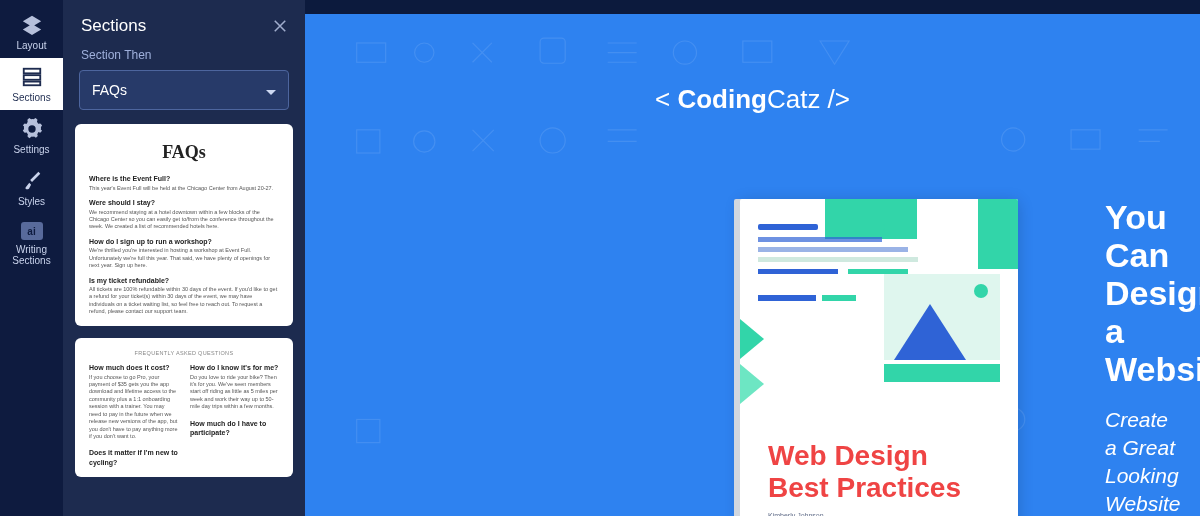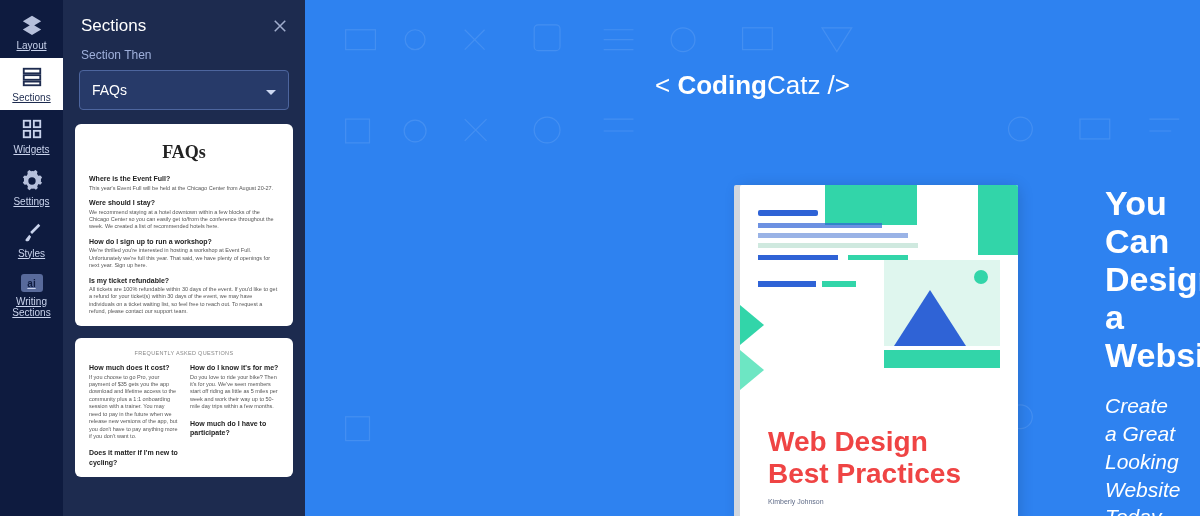--- a/index.html
+++ b/index.html
@@ -1,20 +1,20 @@
 <!DOCTYPE html>
 <html><head>
   <meta charset="utf-8">
   <style>
     * { margin:0; padding:0; box-sizing:border-box; font-family:-apple-system, BlinkMacSystemFont, "Segoe UI", Arial, sans-serif; }
     body { width:1200px; height:516px; overflow:hidden; display:flex; background:#0c1a3d; }
 
     
     .nav { width:63px; background:#0e1b3f; display:flex; flex-direction:column; align-items:center; padding-top:6px; }
-    .nav-item { width:63px; height:52px; display:flex; flex-direction:column; align-items:center; justify-content:center; color:#c9d3ec; font-size:10px; gap:4px; cursor:pointer;text-decoration:underline; }
+    .nav-item { width:63px; height:52px; display:flex; flex-direction:column; align-items:center; justify-content:center; color:#c9d3ec; font-size:10px; gap:4px; cursor:pointer; }
     .nav-item.active { background:#ffffff; color:#1d2b4f; }
     .nav-item .icon { width:22px; height:22px; display:flex; align-items:center; justify-content:center; }
     .nav-item .icon svg { width:22px; height:22px; }
     .nav-item span.lbl { font-size:10px; line-height:11px; text-align:center; }
 
     
     .panel { width:242px; background:#1d2b4f; display:flex; flex-direction:column; color:#fff; }
     .panel-header { display:flex; align-items:center; justify-content:space-between; padding:16px 16px 12px 18px; }
     .panel-header h2 { font-size:17px; font-weight:500; }
     .panel-header .close { width:18px; height:18px; cursor:pointer; opacity:.85; }
@@ -30,21 +30,21 @@
     .tpl-card { background:#fff; border-radius:6px; padding:12px 14px 10px 14px; color:#222; font-size:7px; line-height:1.35; cursor:pointer; }
     .tpl-card h3 { font-family:Georgia,serif; text-align:center; font-size:18px; margin:4px 0 10px 0; font-weight:700; }
     .tpl-card h3.sans { font-family:-apple-system,Arial,sans-serif; font-size:13px; margin-top:6px; }
     .tpl-card .eyebrow { text-align:center; font-size:5.5px; letter-spacing:.06em; color:#888; text-transform:uppercase; }
     .tpl-card .q { font-size:7px; font-weight:700; margin-top:6px; }
     .tpl-card .a { font-size:5.5px; color:#555; margin-top:1px; }
     .tpl-card .row2 { display:flex; gap:12px; }
     .tpl-card .row2 > div { flex:1; }
 
     
-    .canvas { flex:1; position:relative; background:#2e82f0; overflow:hidden; }
+    .canvas { flex:1; position:relative; background:#2e82f0; overflow:hidden;margin-top:14px; }
     .canvas-bg { position:absolute; inset:0; opacity:.10; }
     .canvas-bg svg { width:100%; height:100%; }
 
     .logo { position:absolute; top:70px; left:0; right:0; text-align:center; font-family:Georgia,serif; color:#fff; font-size:26px; font-weight:400; }
     .logo b { font-weight:700; }
 
     .book { position:absolute; top:185px; left:435px; width:278px; height:340px; background:#fff; border-radius:2px; box-shadow:-6px 0 0 #d1d7df, 0 3px 16px rgba(0,0,0,.18); overflow:hidden; }
     .book-art { position:absolute; top:0; left:0; right:0; height:215px; }
     .shp { position:absolute; }
     .rect-g1 { background:#32d5a9; }
@@ -70,31 +70,20 @@
   </div>
   <div class="nav-item active">
     <span class="icon">
       <svg viewBox="0 0 24 24" fill="none" stroke="currentColor" stroke-width="2">
           <rect x="3" y="3" width="18" height="5"></rect>
           <rect x="3" y="10" width="18" height="5"></rect>
           <rect x="3" y="17" width="18" height="4"></rect>
         </svg>
     </span>
     <span class="lbl">Sections</span>
-  </div>
-  <div class="nav-item">
-    <span class="icon">
-      <svg viewBox="0 0 24 24" fill="none" stroke="currentColor" stroke-width="2">
-          <rect x="3" y="3" width="7" height="7"></rect>
-          <rect x="14" y="3" width="7" height="7"></rect>
-          <rect x="3" y="14" width="7" height="7"></rect>
-          <rect x="14" y="14" width="7" height="7"></rect>
-        </svg>
-    </span>
-    <span class="lbl">Widgets</span>
   </div>
   <div class="nav-item">
     <span class="icon">
       <svg viewBox="0 0 24 24" fill="currentColor">
           <path d="M12 8a4 4 0 100 8 4 4 0 000-8zm9 4l2 2-2 2-2-.6a8 8 0 01-1.3 2.2l.6 2-2 2-2-1.3a8 8 0 01-2.6 0L9 22l-2-2 .6-2a8 8 0 01-1.3-2.2L4 16l-2-2 1.3-2a8 8 0 010-2.6L2 8l2-2 2 .6A8 8 0 017.3 4.4L7 2l2-2 2 1.3a8 8 0 012.6 0L16 0l2 2-.6 2a8 8 0 011.3 2.2L21 6l2 2-1.3 2a8 8 0 010 2.6z" opacity=".9"></path>
         </svg>
     </span>
     <span class="lbl">Settings</span>
   </div>
   <div class="nav-item">

